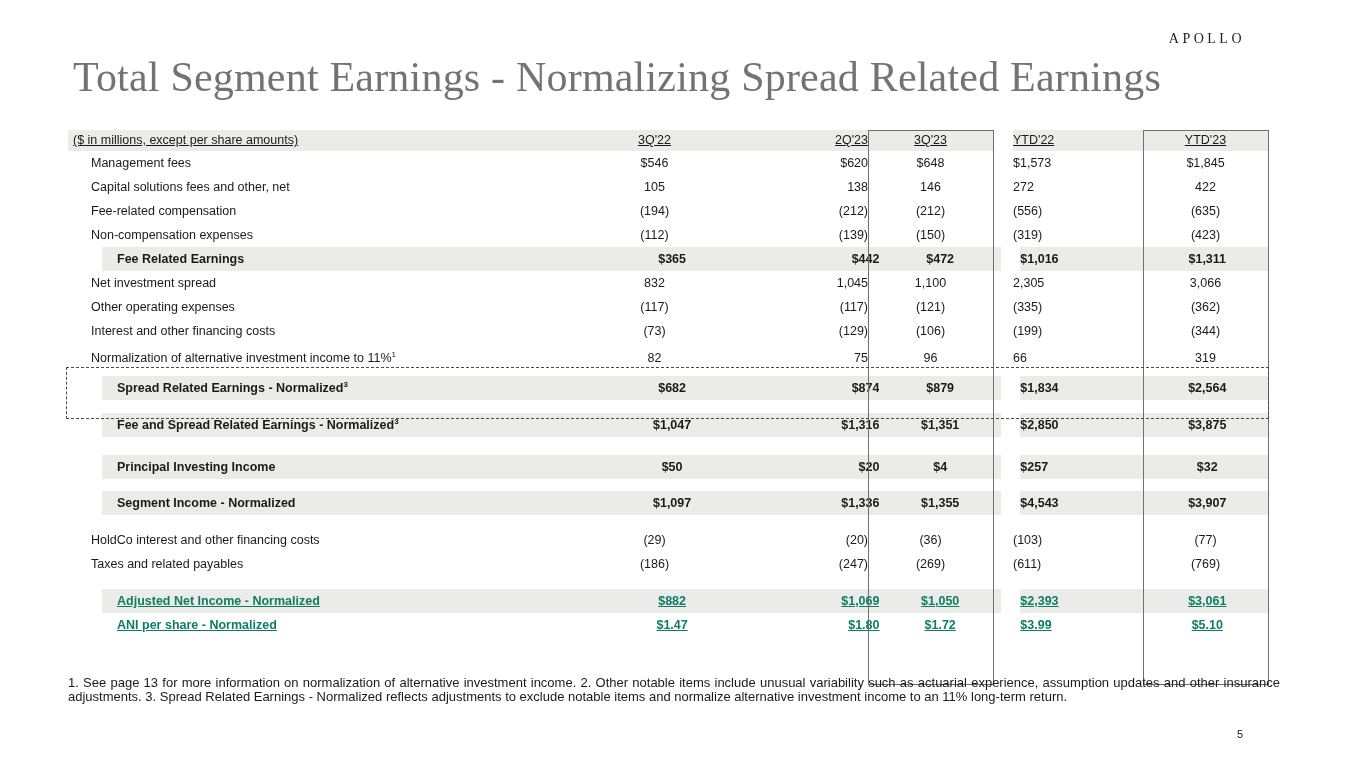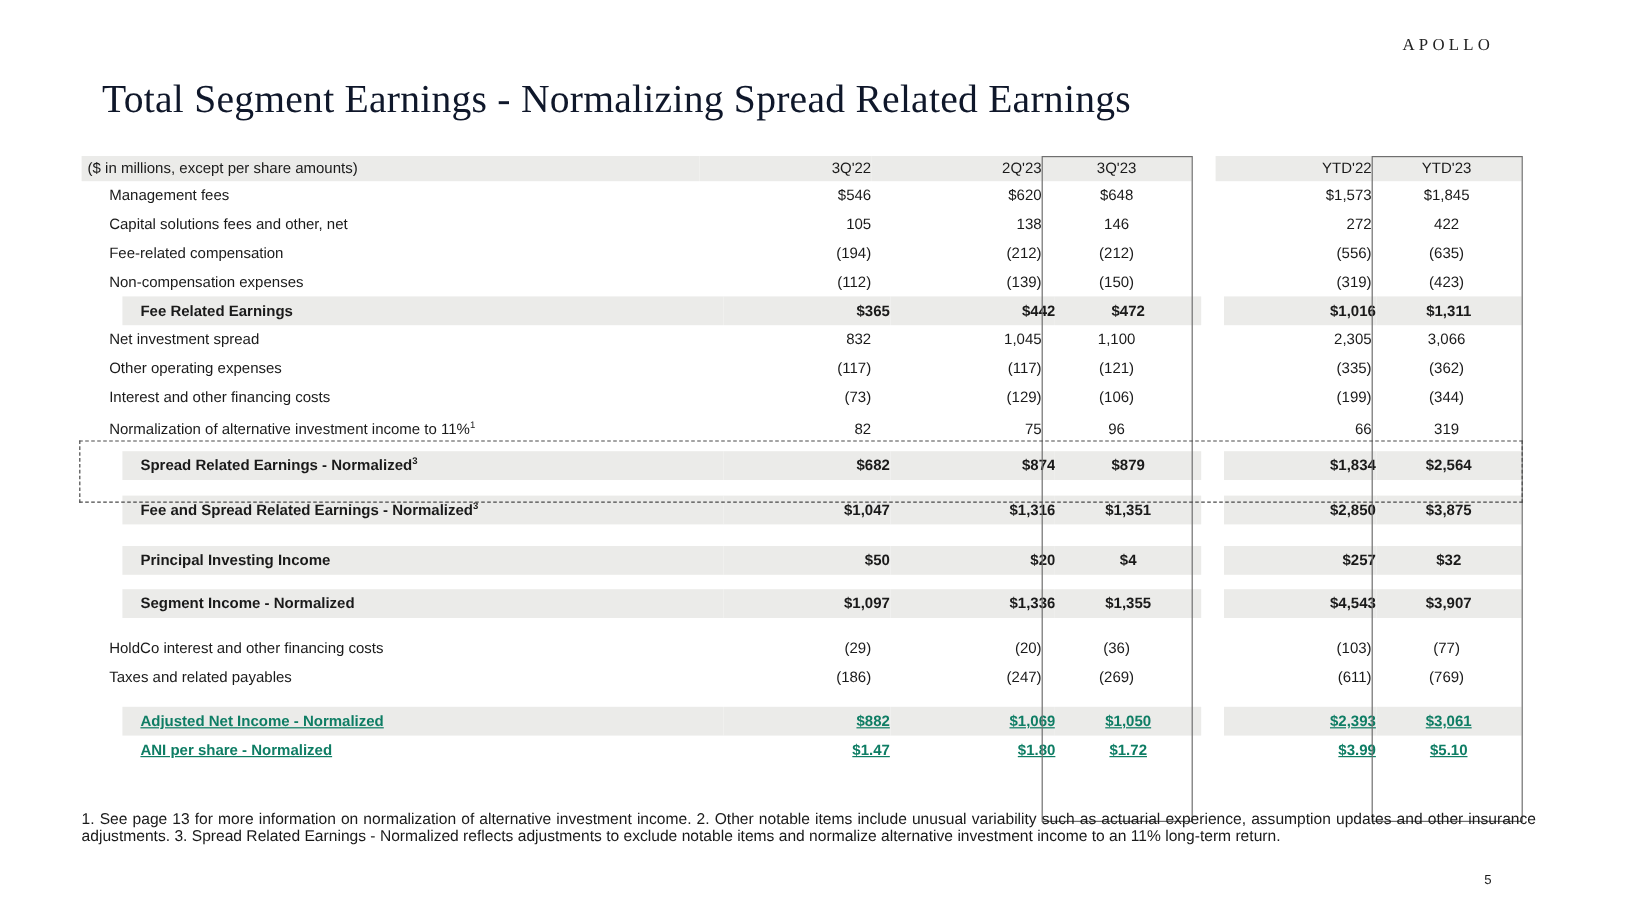--- a/index.html
+++ b/index.html
@@ -1,32 +1,32 @@
 <!DOCTYPE html>
 <html><head>
 <meta charset="utf-8">
 <style>
   html,body{margin:0;padding:0;background:#ffffff;}
   .slide{position:relative;width:1287px;height:768px;background:#ffffff;overflow:hidden;
          font-family:"Liberation Sans",sans-serif;color:#1a1a1a;}
   .logo{position:absolute;top:31px;right:42px;font-family:"Liberation Serif",serif;
         font-size:14px;letter-spacing:3.5px;color:#222;font-weight:500;}
-  .title{position:absolute;left:68px;top:48px;margin:17px;font-family:"Liberation Serif",serif;
-         font-weight:400;font-size:33px;color:#0f172a;letter-spacing:0.2px;}
+  .title{position:absolute;left:68px;top:48px;margin:5px;font-family:"Liberation Serif",serif;
+         font-weight:400;font-size:42px;color:#737373;letter-spacing:0.2px;}
   .table{position:absolute;left:68px;top:130px;width:1200px;}
   .rows{position:relative;}
   .row{display:flex;height:24px;line-height:24px;font-size:12.5px;}
-  .row.header{height:21px;line-height:21px;}
+  .row.header{height:21px;line-height:21px;text-decoration:underline;}
   .cell{box-sizing:border-box;}
   .c-label{width:515px;text-align:left;white-space:nowrap;}
-  .c-a{width:143px;text-align:right;}
+  .c-a{width:143px;text-align:center;}
   .c-b{width:142px;text-align:right;}
   .c-box{width:125px;text-align:center;}
   .c-gap{width:20px;}
-  .c-y1{width:130px;text-align:right;}
+  .c-y1{width:130px;text-align:left;}
   .c-y2{width:125px;text-align:center;}
   .row.gray .cell{background:#ebebe9;}
   .row.gray .c-gap{background:transparent;}
   .row.header .c-label{padding-left:5px;}
   .row.item .c-label{padding-left:23px;}
   .row.total{font-weight:bold;margin-left:34px;}
   .row.total .c-label{padding-left:15px;}
   .row.green{color:#0e7d64;text-decoration:underline;}
   .spacer{width:100%;}
   sup{font-size:8px;line-height:0;vertical-align:super;}

